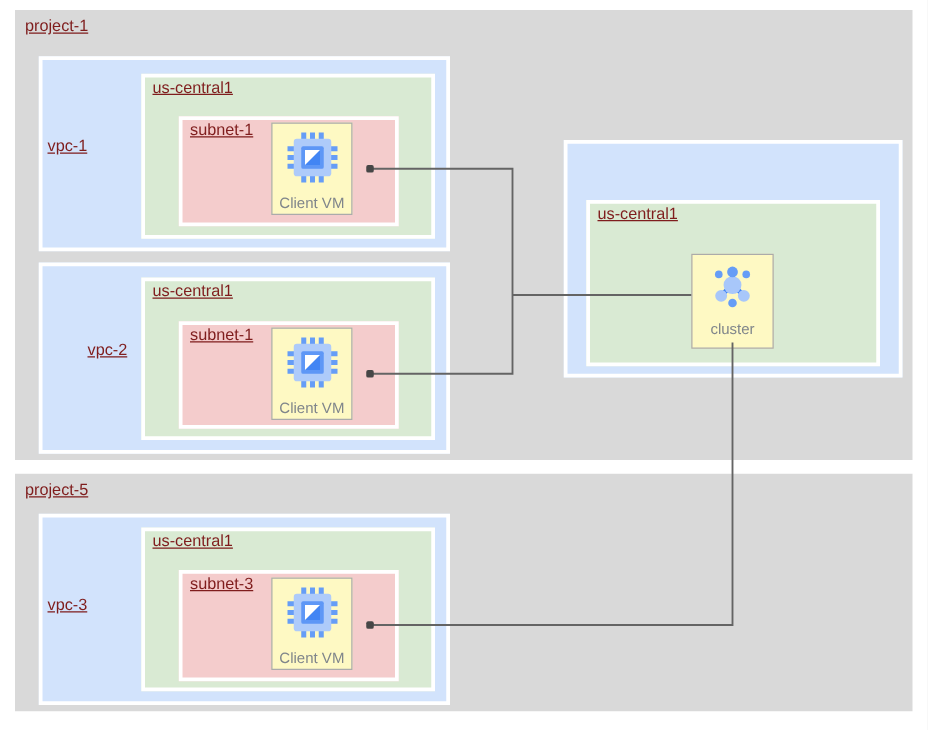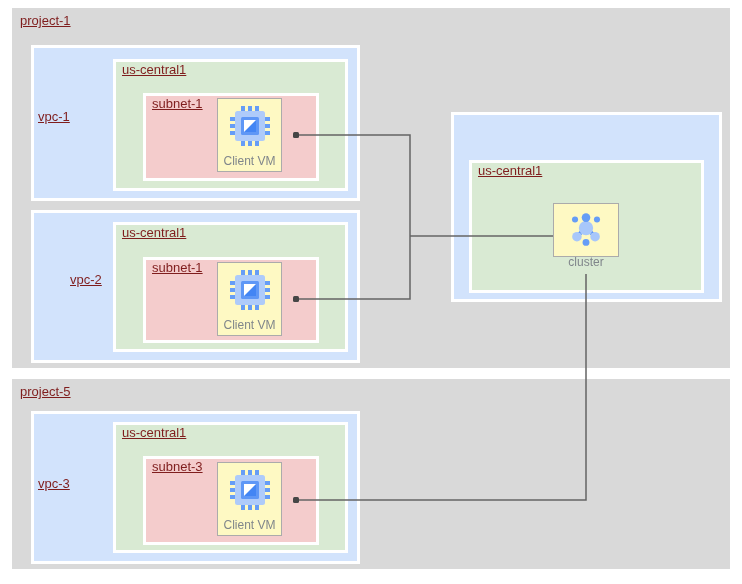--- a/index.html
+++ b/index.html
@@ -148,21 +148,21 @@
         <polygon points="28,16 28,28 16,28" fill="#4285f4"></polygon>
       </svg>
     </span>
     <div class="node-label">Client VM</div>
   </div>
 
   <div class="vpc-box" style="left:451px; top:112px; width:271px; height:190px;">
   </div>
   <div class="region-box" style="left:469px; top:160px; width:235px; height:133px;"></div>
   <div class="box-label" style="left:478px; top:163px;">us-central1</div>
-  <div class="node-box" style="left:553px; top:203px; width:66px; height:54px;">
+  <div class="node-box" style="left:553px; top:203px; width:66px; height:76px;">
     <span>
       <svg width="42" height="42" viewBox="0 0 44 44">
         <g stroke="#4285f4" stroke-width="4" stroke-linecap="round">
           <line x1="22" y1="20" x2="22" y2="10"></line>
           <line x1="22" y1="20" x2="13" y2="28"></line>
           <line x1="22" y1="20" x2="31" y2="28"></line>
         </g>
         <circle cx="22" cy="20" r="7.5" fill="#a8c7fa"></circle>
         <circle cx="22" cy="9" r="4.5" fill="#669df6"></circle>
         <circle cx="12.5" cy="29" r="5" fill="#a8c7fa"></circle>

